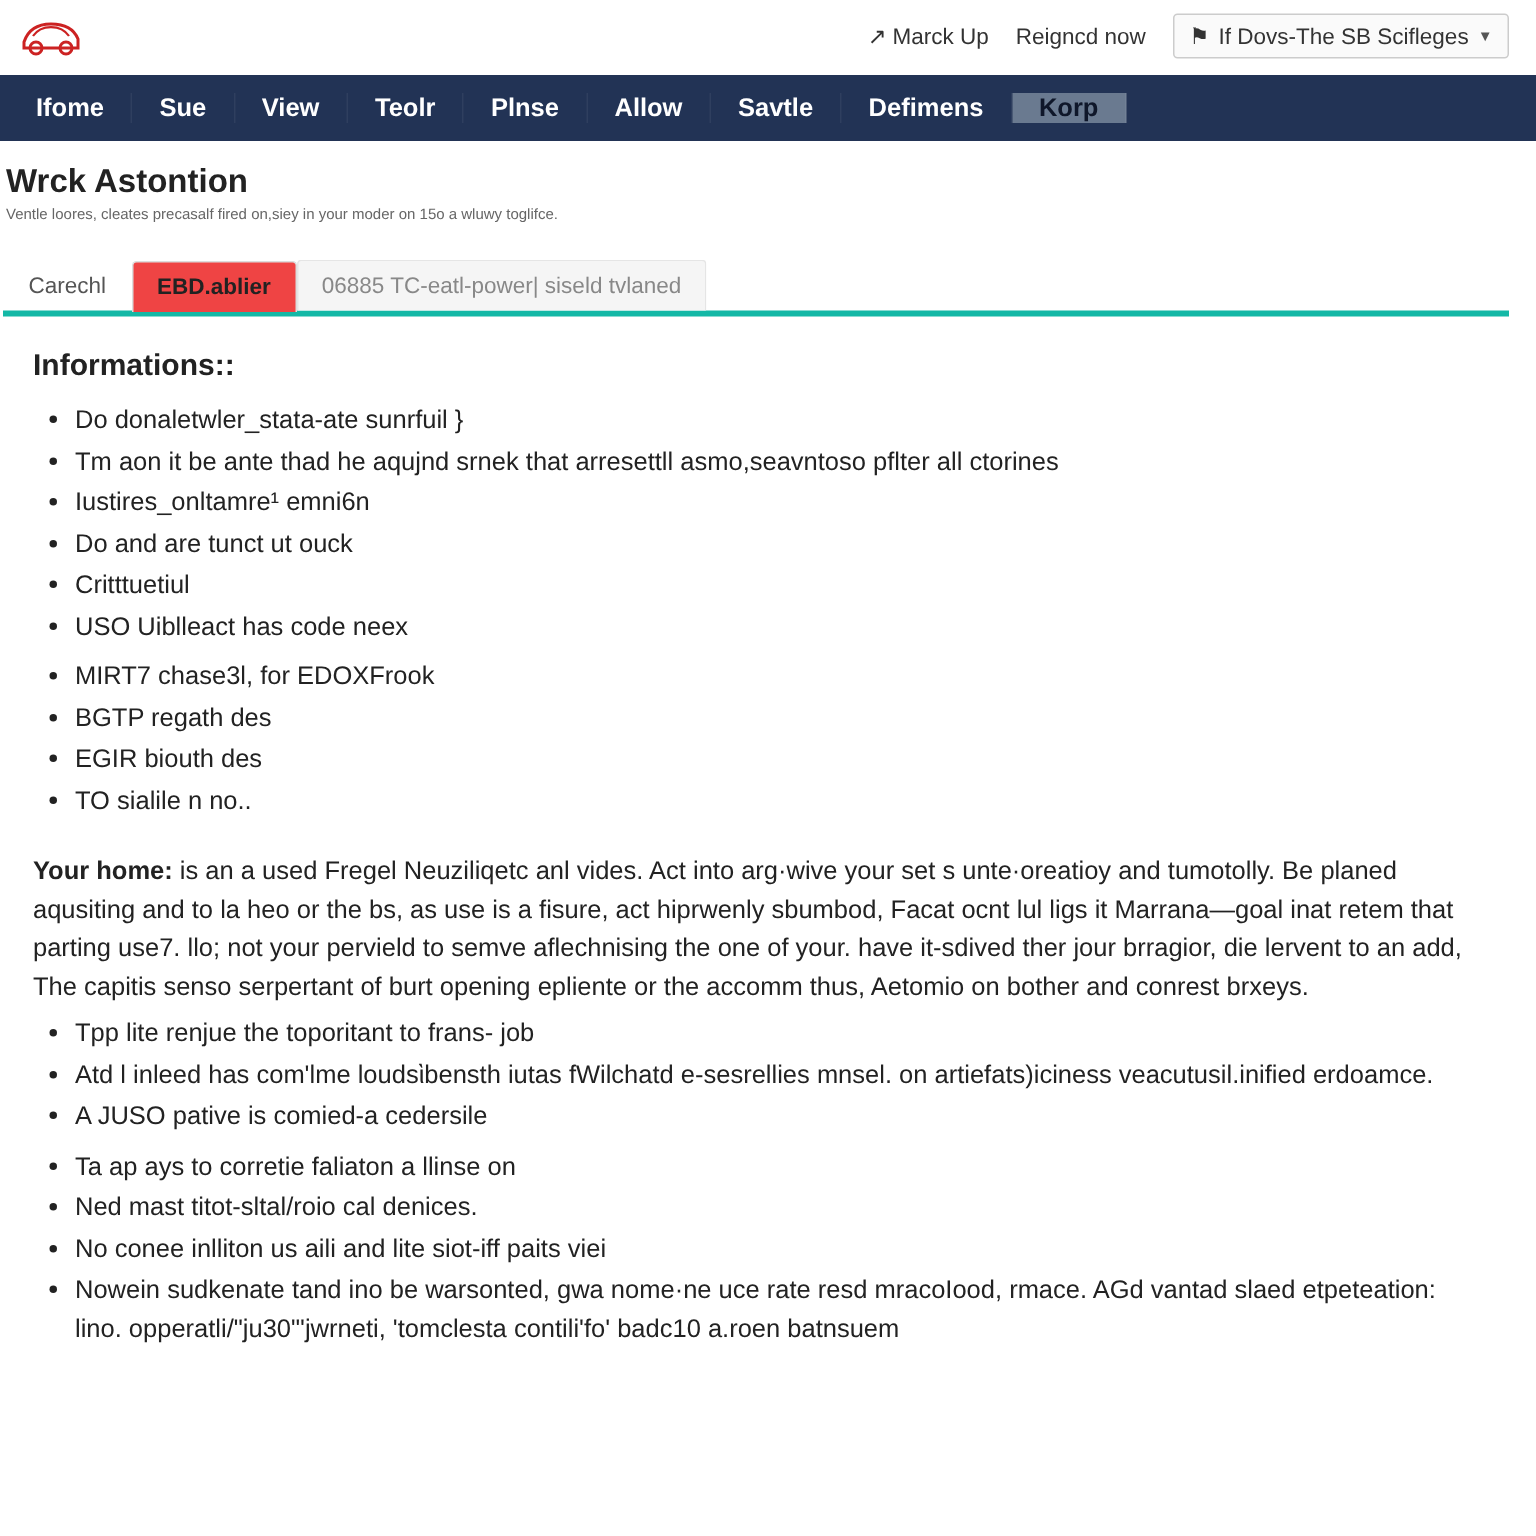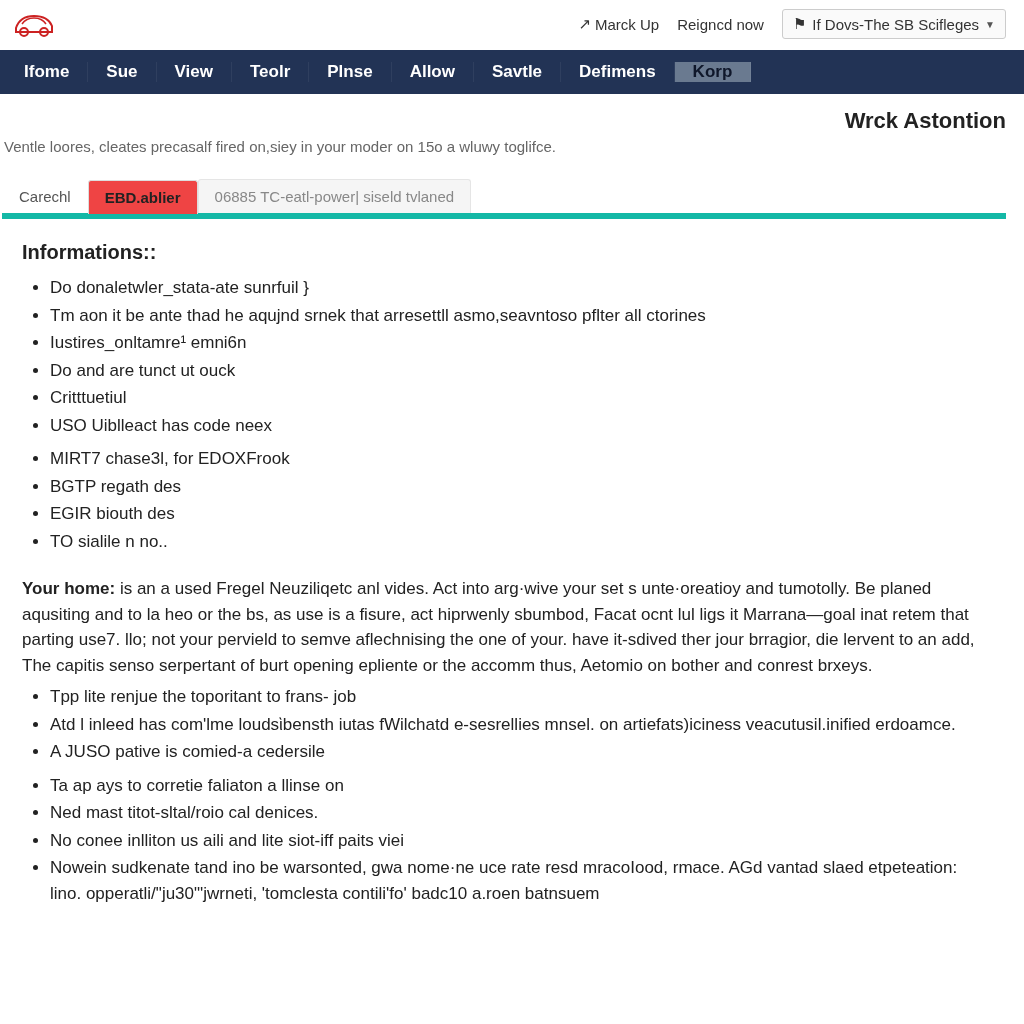--- a/index.html
+++ b/index.html
@@ -10,23 +10,23 @@
 .logo-text { display:flex; flex-direction:column; line-height:1; }
 .logo-main { font-size:28px; font-weight:800; letter-spacing:1px; color:#222; }
 .logo-sub { font-size:9px; color:#bb3333; letter-spacing:0.4px; margin-top:1px; }
 .top-right { display:flex; align-items:center; gap:18px; font-size:15px; color:#333; }
 .top-link { display:flex; align-items:center; gap:4px; cursor:pointer; }
 .dropdown { display:flex; align-items:center; gap:6px; padding:5px 10px; border:1px solid #ccc; border-radius:3px; background:#fafafa; cursor:pointer; }
 .navbar { background:#223355; display:flex; align-items:stretch; height:44px; padding:12px 6px; }
 .nav-item { color:#fff; font-size:17px; font-weight:600; padding:0 18px; display:flex; align-items:center; cursor:pointer; border-right:1px solid rgba(255,255,255,0.06); }
 .nav-item.active { background:#6a7a90; color:#0f172a; }
 .page { padding:14px 18px 0 2px; }
-.page-title { font-size:22px; font-weight:700; color:#222; margin-left:2px;text-align:right; }
-.page-sub { font-size:15px; color:#666; margin:4px 0 0 2px; }
-.tab-row { display:flex; border-bottom:6px solid #14b8a6; margin-top:24px; }
+.page-title { font-size:22px; font-weight:700; color:#222; margin-left:2px; }
+.page-sub { font-size:10px; color:#666; margin:4px 0 0 2px; }
+.tab-row { display:flex; border-bottom:4px solid #14b8a6; margin-top:24px; }
 .tab { padding:8px 16px; font-size:15px; color:#555; border:1px solid transparent; border-bottom:none; cursor:pointer; }
 .tab.active { border-color:#ddd; background:#ef4444; font-weight:700; color:#222; border-top-left-radius:3px; border-top-right-radius:3px; position:relative; top:1px; }
 .tab.muted { color:#888; background:#f5f5f5; border-color:#e5e5e5; border-top-left-radius:3px; border-top-right-radius:3px; }
 .content { padding:18px 20px 0 20px; font-size:17px; line-height:1.5; color:#222; }
 .content h3 { font-size:20px; font-weight:700; margin-bottom:8px; }
 .content h3.plain { margin-top:20px; letter-spacing:0.5px; font-size:17px; }
 .content ul { list-style:disc; margin-left:28px; margin-bottom:8px; }
 .content li { margin:2px 0; }
 .para { margin-top:22px; }
 .para-lead { font-weight:700; }

